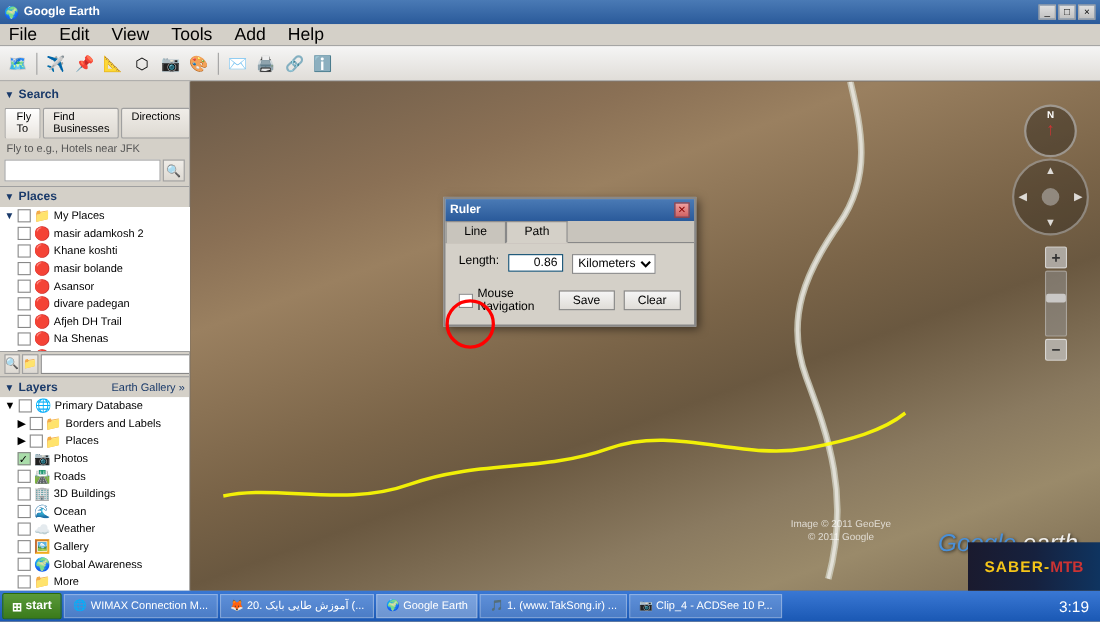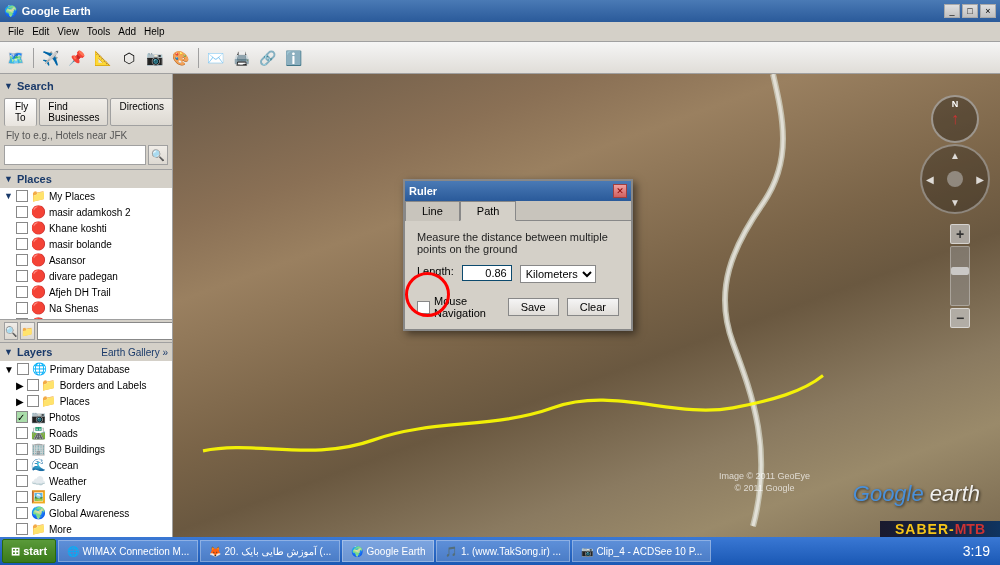--- a/index.html
+++ b/index.html
@@ -19,22 +19,22 @@
       width: 16px; height: 14px; border: 1px solid #aaa; background: linear-gradient(to bottom, #e0e0e0, #c0c0c0);
       color: black; font-size: 9px; cursor: pointer; padding: 0; line-height: 12px;
     }
 
     
     #menu-bar {
       height: 20px;
       background: #d4d0c8;
       display: flex; align-items: center;
       padding: 0 4px;
-      gap: 0;
-      font-size: 10px;
+      gap: 12px;
+      font-size: 16px;
       border-bottom: 1px solid #a0a0a0;
     }
     #menu-bar span { cursor: pointer; padding: 2px 4px; }
 
     
     #toolbar {
       height: 32px;
       background: linear-gradient(to bottom, #f5f5f5, #e0ddd8);
       border-bottom: 1px solid #a0a0a0;
       display: flex; align-items: center;
@@ -351,21 +351,21 @@
     #map-svg {
       position: absolute;
       top: 0; left: 0;
       width: 100%; height: 100%;
       pointer-events: none;
     }
 
     
     #saber-logo {
       position: absolute; bottom: 28px; right: 0;
-      width: 120px; height: 16px;
+      width: 120px; height: 44px;
       background: linear-gradient(to right, #1a1a2e, #16213e, #0f3460);
       display: flex; align-items: center; justify-content: center;
     }
     .saber-text { color: #f5c518; font-size: 14px; font-weight: bold; font-family: Arial; letter-spacing: 1px; }
     .mtb-text { color: #cc3333; font-size: 14px; font-weight: bold; font-family: Arial; }
   </style>
 </head>
 <body>
 
 <div id="title-bar">
@@ -609,21 +609,20 @@
       <div id="ruler-dialog">
         <div id="ruler-title-bar">
           <span>Ruler</span>
           <button class="dialog-close-btn">✕</button>
         </div>
         <div id="ruler-tabs">
           <div class="ruler-tab">Line</div>
           <div class="ruler-tab active">Path</div>
         </div>
         <div id="ruler-content">
-          <div class="ruler-description">Measure the distance between multiple points on the ground</div>
           <div class="ruler-length-row">
             <span class="ruler-length-label">Length:</span>
             <span class="ruler-length-value">0.86</span>
             <select class="ruler-length-unit">
               <option>Kilometers</option>
               <option>Miles</option>
               <option>Meters</option>
               <option>Feet</option>
             </select>
           </div>

